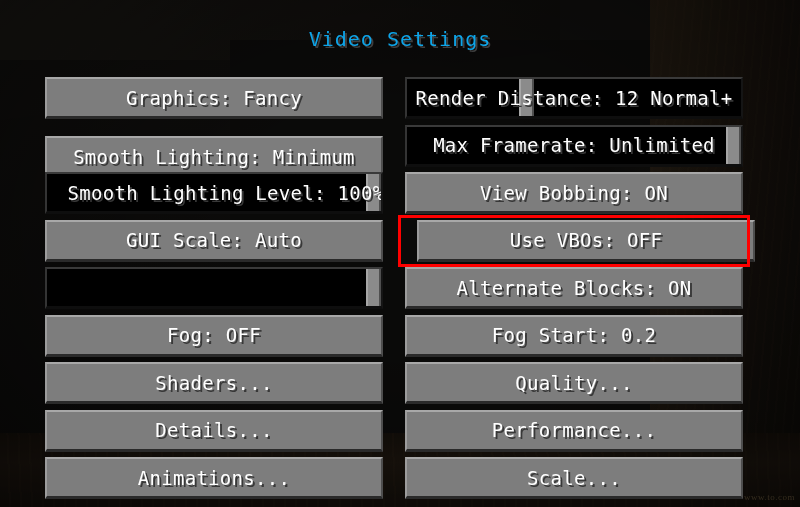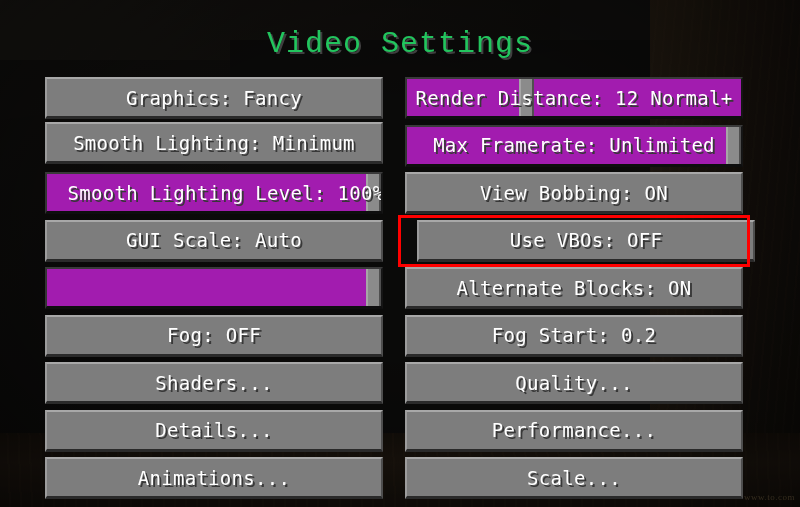--- a/index.html
+++ b/index.html
@@ -62,47 +62,46 @@
   }
   #bg-dim{
     position:absolute; inset:0;
     background:rgba(0,0,0,0.46);
   }
 
   
   #title{
     position:absolute; left:0; right:0; top:27px;
     text-align:center;
-    font-size:30px;
+    font-size:20px;
     letter-spacing:1px;
-    color:#22c55e;
+    color:#0ea5e9;
     text-shadow:2px 2px 0 #3f3f3f;
     white-space:nowrap;
-    font-family:Liberation Mono, monospace;
   }
 
   
   .btn{
     position:absolute;
     width:338px; height:42px;
     display:flex; align-items:center; justify-content:center;
     font-size:19px;
     letter-spacing:0.3px;
     white-space:nowrap;
     overflow:hidden;
     color:#ffffff;
     text-shadow:2px 2px 0 #383838;
     background:#7d7d7d;
     border-top:2px solid #a8a8a8;
     border-left:2px solid #9c9c9c;
     border-right:2px solid #4e4e4e;
     border-bottom:3px solid #2a2a2a;
   }
   .btn.slider{
-    background:#a21caf;
+    background:#000000;
     border-top:2px solid #3a3a3a;
     border-left:2px solid #343434;
     border-right:2px solid #151515;
     border-bottom:3px solid #0e0e0e;
   }
   .btn .label{
     position:relative; z-index:2;
     pointer-events:none;
   }
   .handle{
@@ -151,21 +150,21 @@
 <div id="title">Video Settings</div>
 
 <div id="left-column"></div>
 <div id="right-column"></div>
 
 <div id="watermark">www.to.com</div>
 
 <div class="btn" style="left: 45px; top: 77px;">
     <span class="label">Graphics: Fancy</span>
   </div>
-<div class="btn" style="left: 45px; top: 122px;">
+<div class="btn" style="left: 45px; top: 136px;">
     <span class="label">Smooth Lighting: Minimum</span>
   </div>
 <div class="btn slider" style="left: 45px; top: 172px; padding-left: 24px;">
     <div class="handle" style="left: 319px;"></div>
     <span class="label">Smooth Lighting Level: 100%</span>
   </div>
 <div class="btn" style="left: 45px; top: 219.5px;">
     <span class="label">GUI Scale: Auto</span>
   </div>
 <div class="btn slider" style="left: 45px; top: 267px;">

